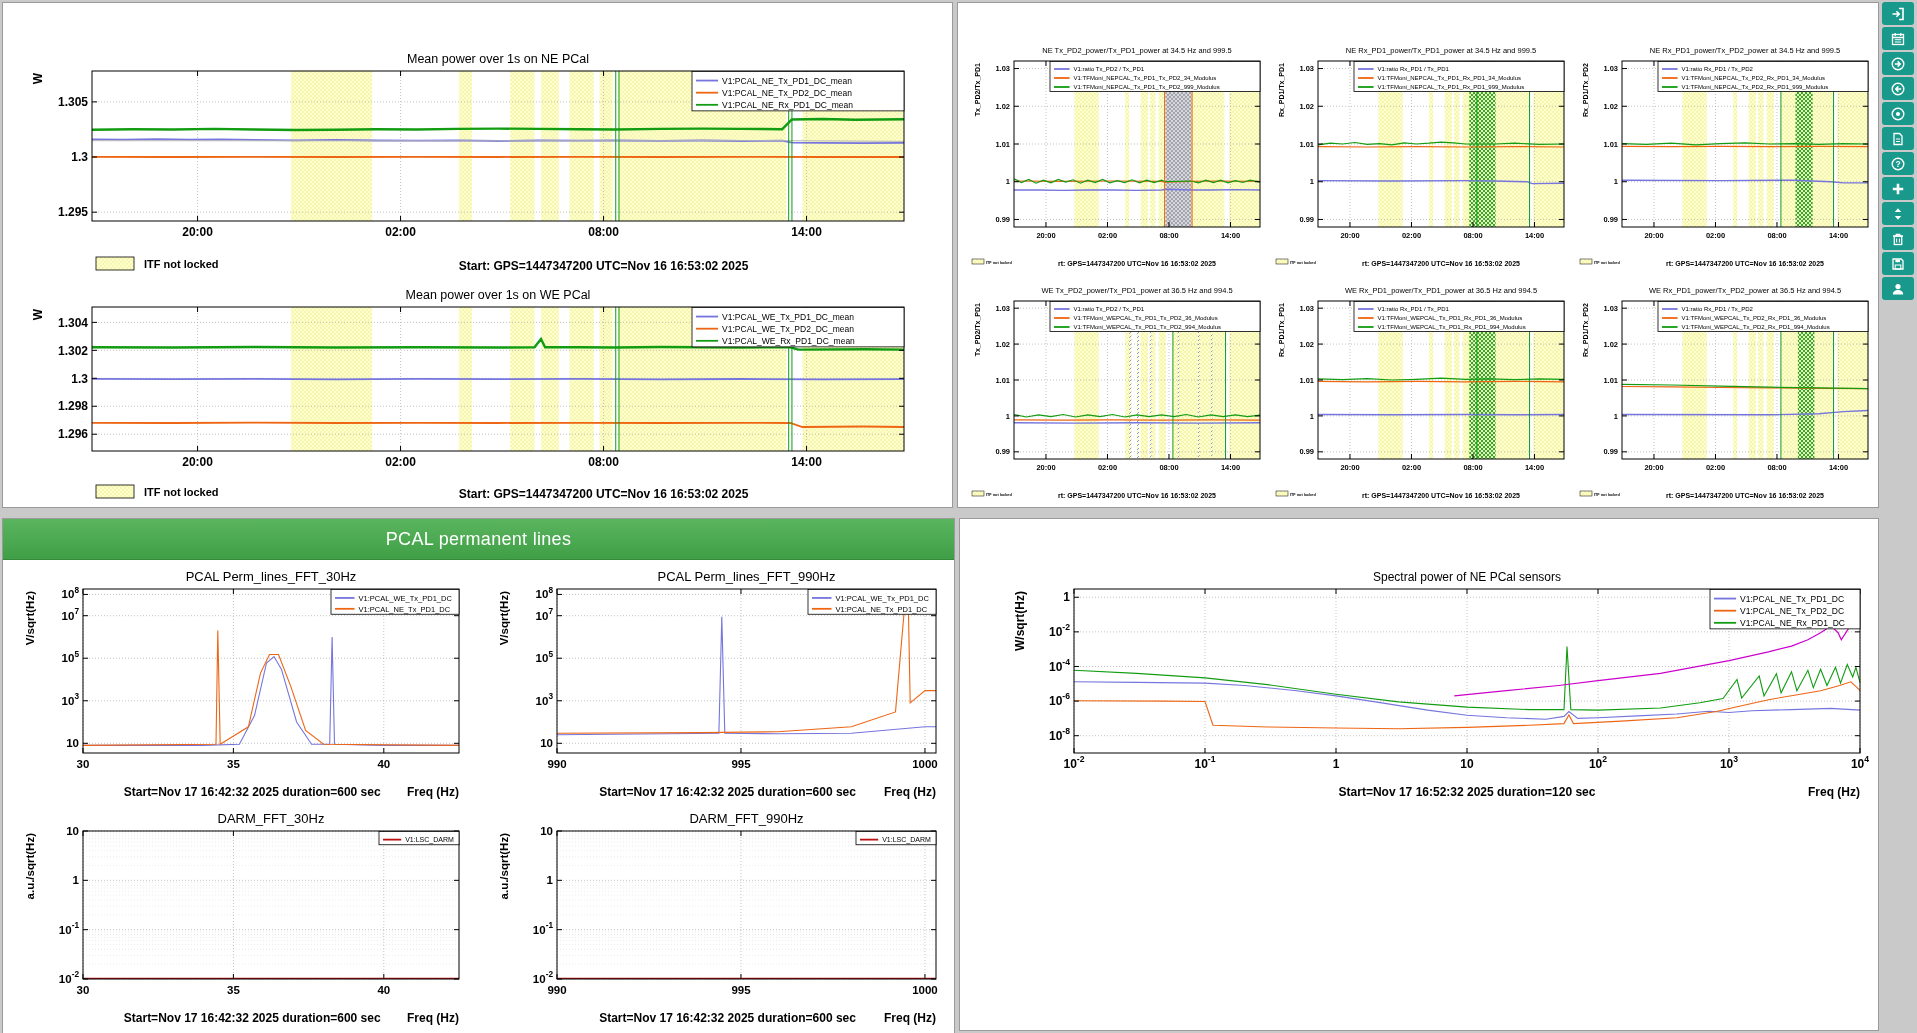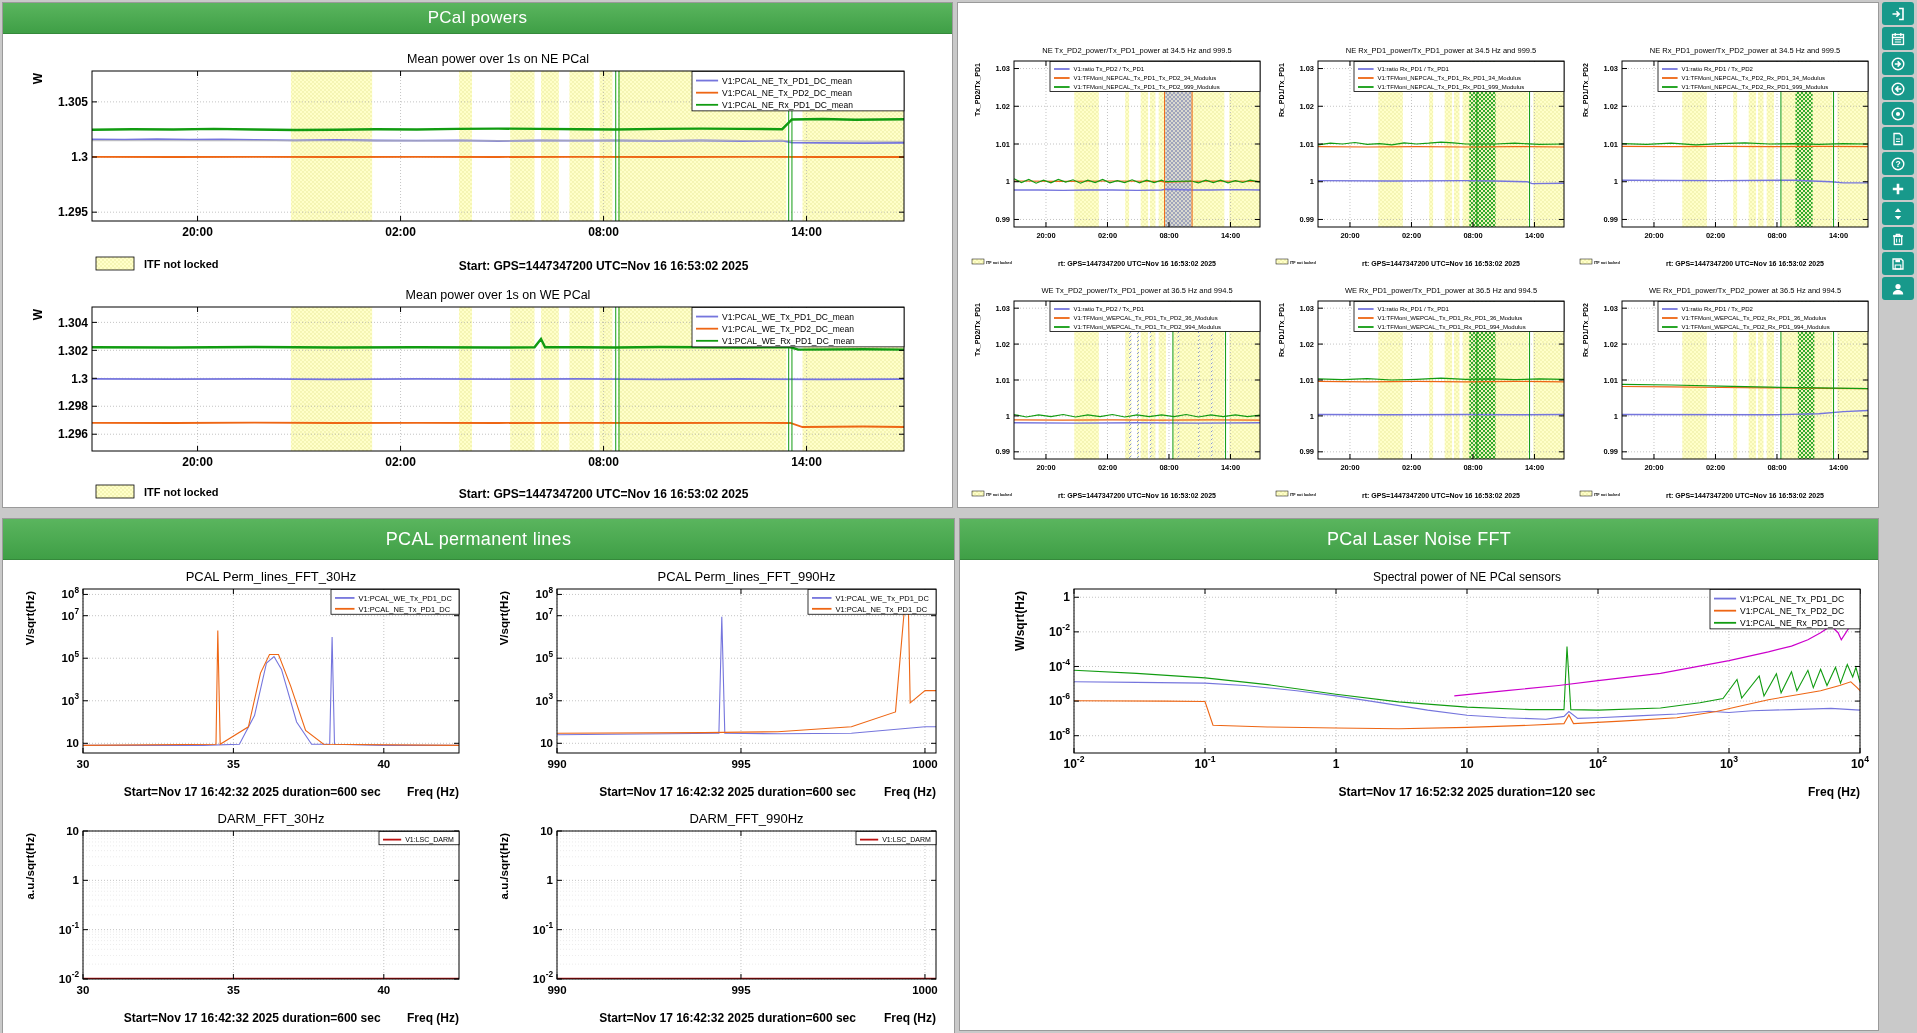--- a/index.html
+++ b/index.html
@@ -14,21 +14,20 @@
   .sidebar{position:absolute;left:1882px;top:2px;width:34px;display:flex;
            flex-direction:column;gap:2px;}
   .sbtn{height:23px;margin-right:2px;background:var(--teal,#18998b);border-radius:3px;
         display:flex;align-items:center;justify-content:center;cursor:pointer;}
   .sbtn svg{display:block;}
 </style>
 </head>
 <body>
 
 <div class="panel" style="left:2px;top:2px;width:951px;height:506px">
-  <div class="ph">PCal powers</div>
   <div class="chart" style="left:3px;top:32px;width:944px;height:242px"><svg width="944" height="242" font-family="Liberation Sans, sans-serif">
         <defs>
           <pattern id="p0y" width="4" height="4" patternUnits="userSpaceOnUse">
             <rect width="4" height="4" fill="#ffffc9"></rect>
             <circle cx="1" cy="1" r="0.65" fill="#e2e28e"></circle>
             <circle cx="3" cy="3" r="0.65" fill="#e2e28e"></circle>
           </pattern>
           <pattern id="p0gr" width="4" height="4" patternUnits="userSpaceOnUse">
             <rect width="4" height="4" fill="#d9d9cf"></rect>
             <path d="M0 4L4 0M0 0L4 4" stroke="#9097b8" stroke-width="0.8"></path>
@@ -985,21 +984,20 @@
         <text transform="rotate(-90 26.5 28)" x="26.5" y="28" text-anchor="end" font-size="11.5" font-weight="bold" fill="#000">a.u./sqrt(Hz)</text>
         <rect x="375" y="26.5" width="80" height="13.25" fill="#fff" stroke="#000" stroke-width="0.8"></rect>
         <line x1="379" y1="34.625" x2="397.2" y2="34.625" stroke="#bb1111" stroke-width="1.8"></line>
         <text x="401.2" y="37.285" font-size="7" fill="#000">V1:LSC_DARM</text>
         <text x="246.55" y="217" text-anchor="middle" font-size="12" font-weight="bold" fill="#000">Start=Nov 17 16:42:32 2025 duration=600 sec</text>
         <text x="455" y="217" text-anchor="end" font-size="12" font-weight="bold" fill="#000">Freq (Hz)</text>
       </svg></div>
 </div>
 
 <div class="panel" style="left:959px;top:518px;width:920px;height:513px">
-  <div class="ph tall">PCal Laser Noise FFT</div>
   <div class="chart" style="left:6px;top:44px;width:908px;height:240px"><svg width="908" height="240" font-family="Liberation Sans, sans-serif">
         <defs>
           <pattern id="p12y" width="4" height="4" patternUnits="userSpaceOnUse">
             <rect width="4" height="4" fill="#ffffc9"></rect>
             <circle cx="1" cy="1" r="0.65" fill="#e2e28e"></circle>
             <circle cx="3" cy="3" r="0.65" fill="#e2e28e"></circle>
           </pattern>
           <pattern id="p12gr" width="4" height="4" patternUnits="userSpaceOnUse">
             <rect width="4" height="4" fill="#d9d9cf"></rect>
             <path d="M0 4L4 0M0 0L4 4" stroke="#9097b8" stroke-width="0.8"></path>

